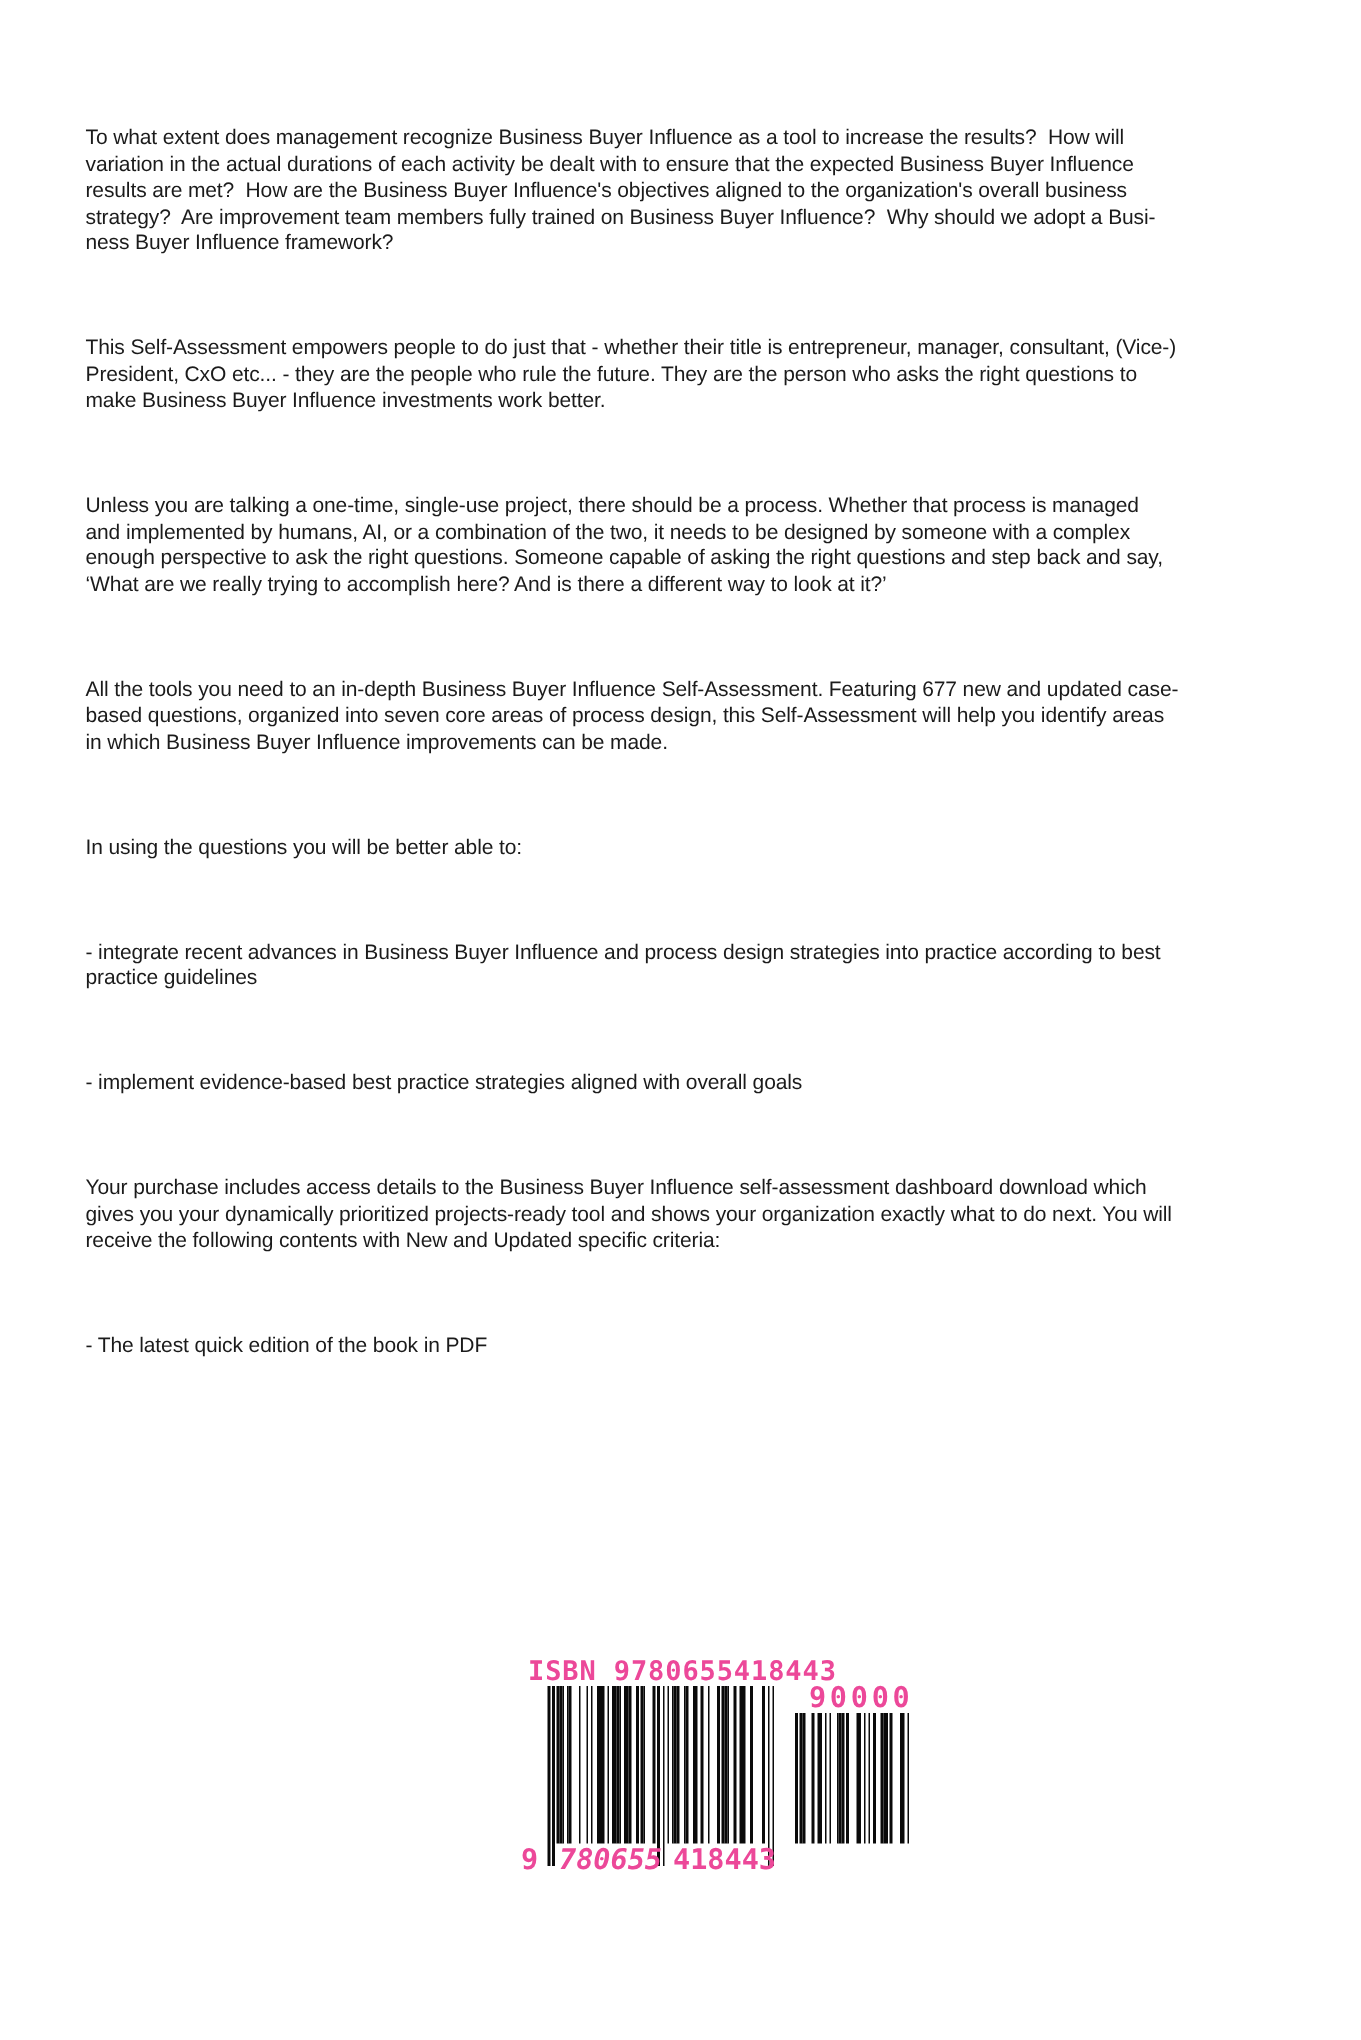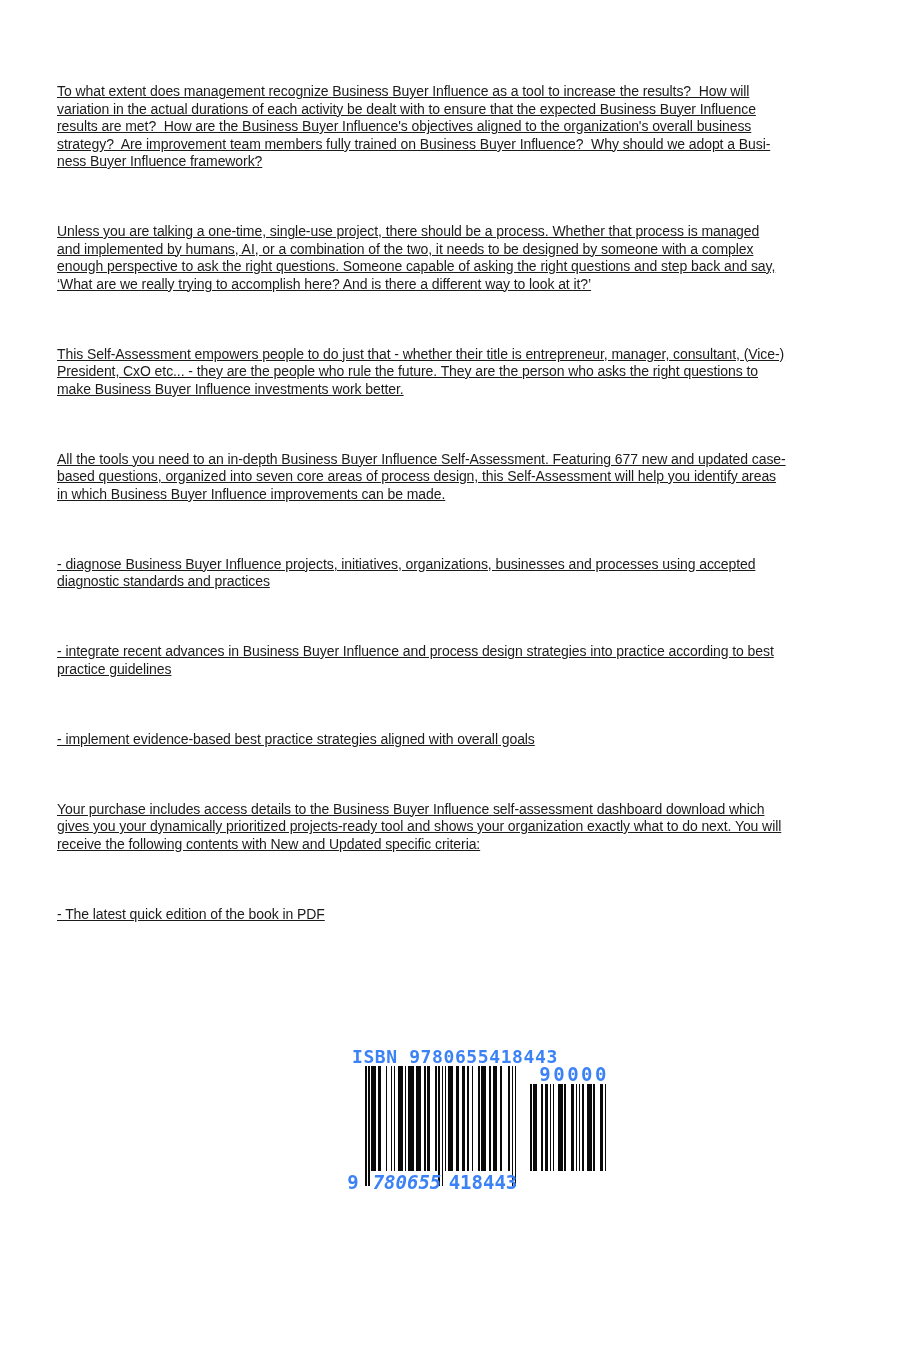--- a/index.html
+++ b/index.html
@@ -13,27 +13,27 @@
   .text-column{
     position:absolute;
     left:57px;top:48px;
     width:810px;
     color:#1b1b1b;
     font-size:14px;
     line-height:17.5px;
     letter-spacing:-0.08px;
     white-space:pre;
   }
-  .text-column p{margin:0 0 17.5px 0;text-decoration:underline;}
+  .text-column p{margin:0 0 17.5px 0;}
   
   .barcode-block{
     position:absolute;
-    left:347px;top:1047px;
+    left:347px;top:1105px;
     width:262px;
-    color:#3b82f6;
+    color:#ec4899;
   }
   .isbn-label{
     font-family:"DejaVu Sans Mono", monospace;
     font-size:18px;font-weight:bold;
     letter-spacing:0.6px;
     height:19px;line-height:19px;
     margin-left:5px;
     white-space:nowrap;
   }
   .barcode-row{position:relative;display:flex;align-items:flex-start;}
@@ -65,32 +65,31 @@
 <body>
 
 <div class="page">
 
   <div class="text-column">
     <p>To what extent does management recognize Business Buyer Influence as a tool to increase the results?  How will
 variation in the actual durations of each activity be dealt with to ensure that the expected Business Buyer Influence
 results are met?  How are the Business Buyer Influence's objectives aligned to the organization's overall business
 strategy?  Are improvement team members fully trained on Business Buyer Influence?  Why should we adopt a Busi-
 ness Buyer Influence framework?</p>
+    <p>This Self-Assessment empowers people to do just that - whether their title is entrepreneur, manager, consultant, (Vice-)
+President, CxO etc... - they are the people who rule the future. They are the person who asks the right questions to
+make Business Buyer Influence investments work better.</p>
     <p>Unless you are talking a one-time, single-use project, there should be a process. Whether that process is managed
 and implemented by humans, AI, or a combination of the two, it needs to be designed by someone with a complex
 enough perspective to ask the right questions. Someone capable of asking the right questions and step back and say,
 ‘What are we really trying to accomplish here? And is there a different way to look at it?’</p>
-    <p>This Self-Assessment empowers people to do just that - whether their title is entrepreneur, manager, consultant, (Vice-)
-President, CxO etc... - they are the people who rule the future. They are the person who asks the right questions to
-make Business Buyer Influence investments work better.</p>
     <p>All the tools you need to an in-depth Business Buyer Influence Self-Assessment. Featuring 677 new and updated case-
 based questions, organized into seven core areas of process design, this Self-Assessment will help you identify areas
 in which Business Buyer Influence improvements can be made.</p>
-    <p>- diagnose Business Buyer Influence projects, initiatives, organizations, businesses and processes using accepted
-diagnostic standards and practices</p>
+    <p>In using the questions you will be better able to:</p>
     <p>- integrate recent advances in Business Buyer Influence and process design strategies into practice according to best
 practice guidelines</p>
     <p>- implement evidence-based best practice strategies aligned with overall goals</p>
     <p>Your purchase includes access details to the Business Buyer Influence self-assessment dashboard download which
 gives you your dynamically prioritized projects-ready tool and shows your organization exactly what to do next. You will
 receive the following contents with New and Updated specific criteria:</p>
     <p>- The latest quick edition of the book in PDF</p>
     
     
     

